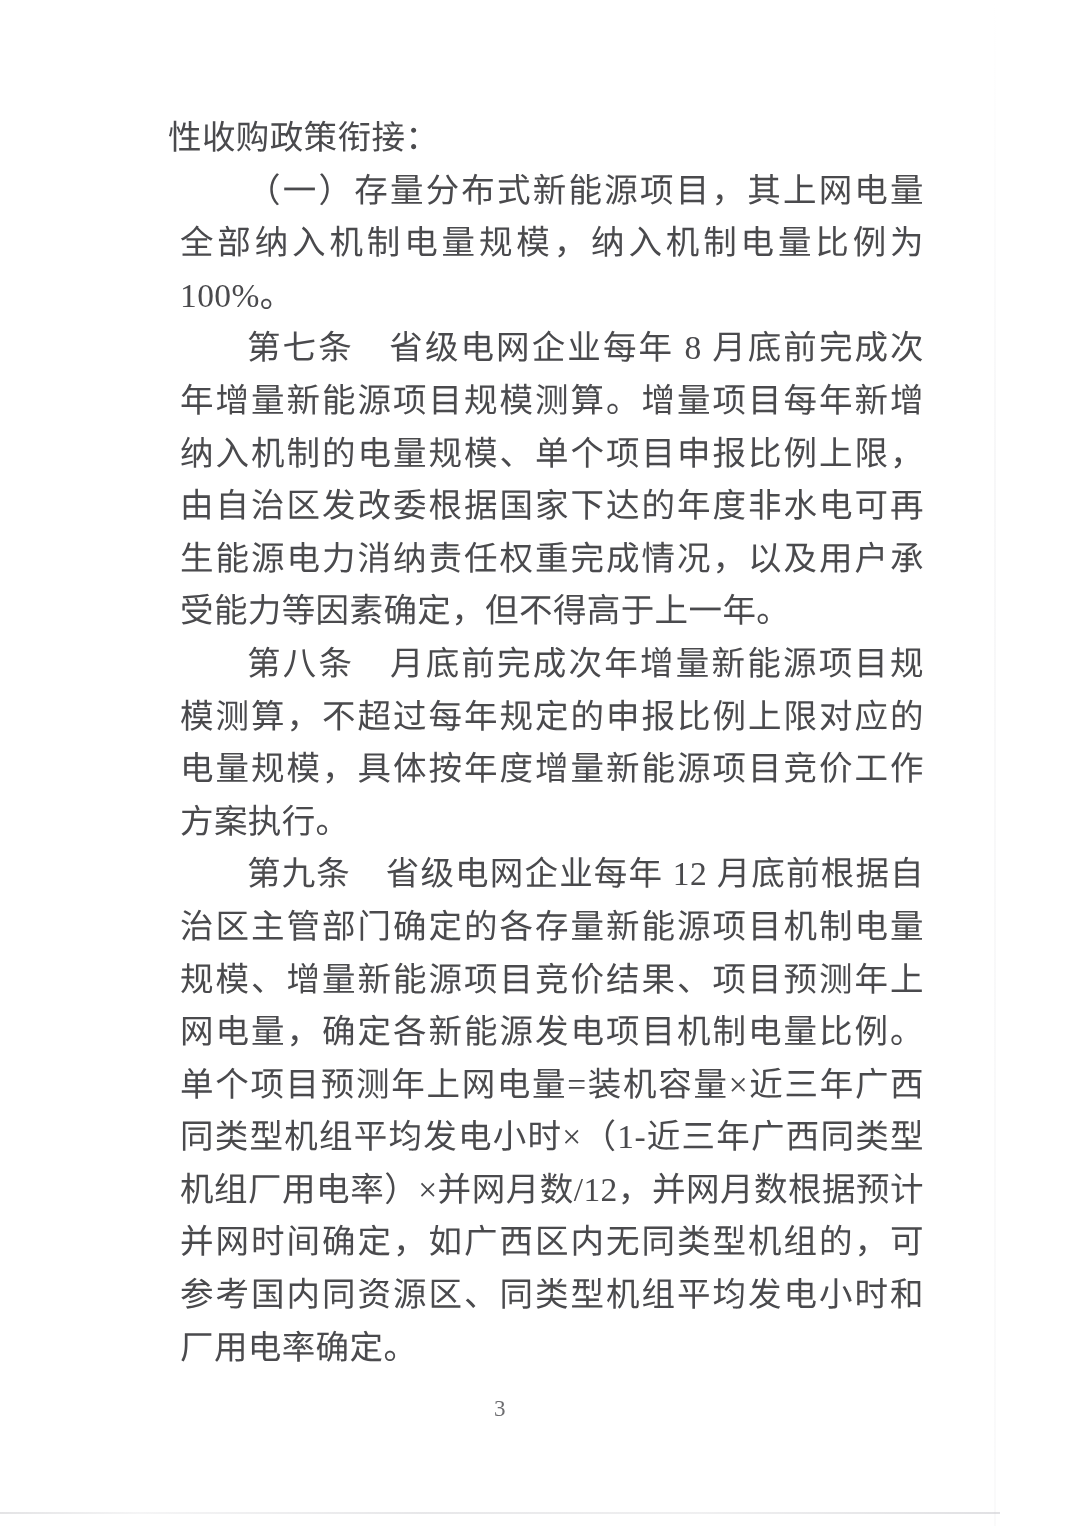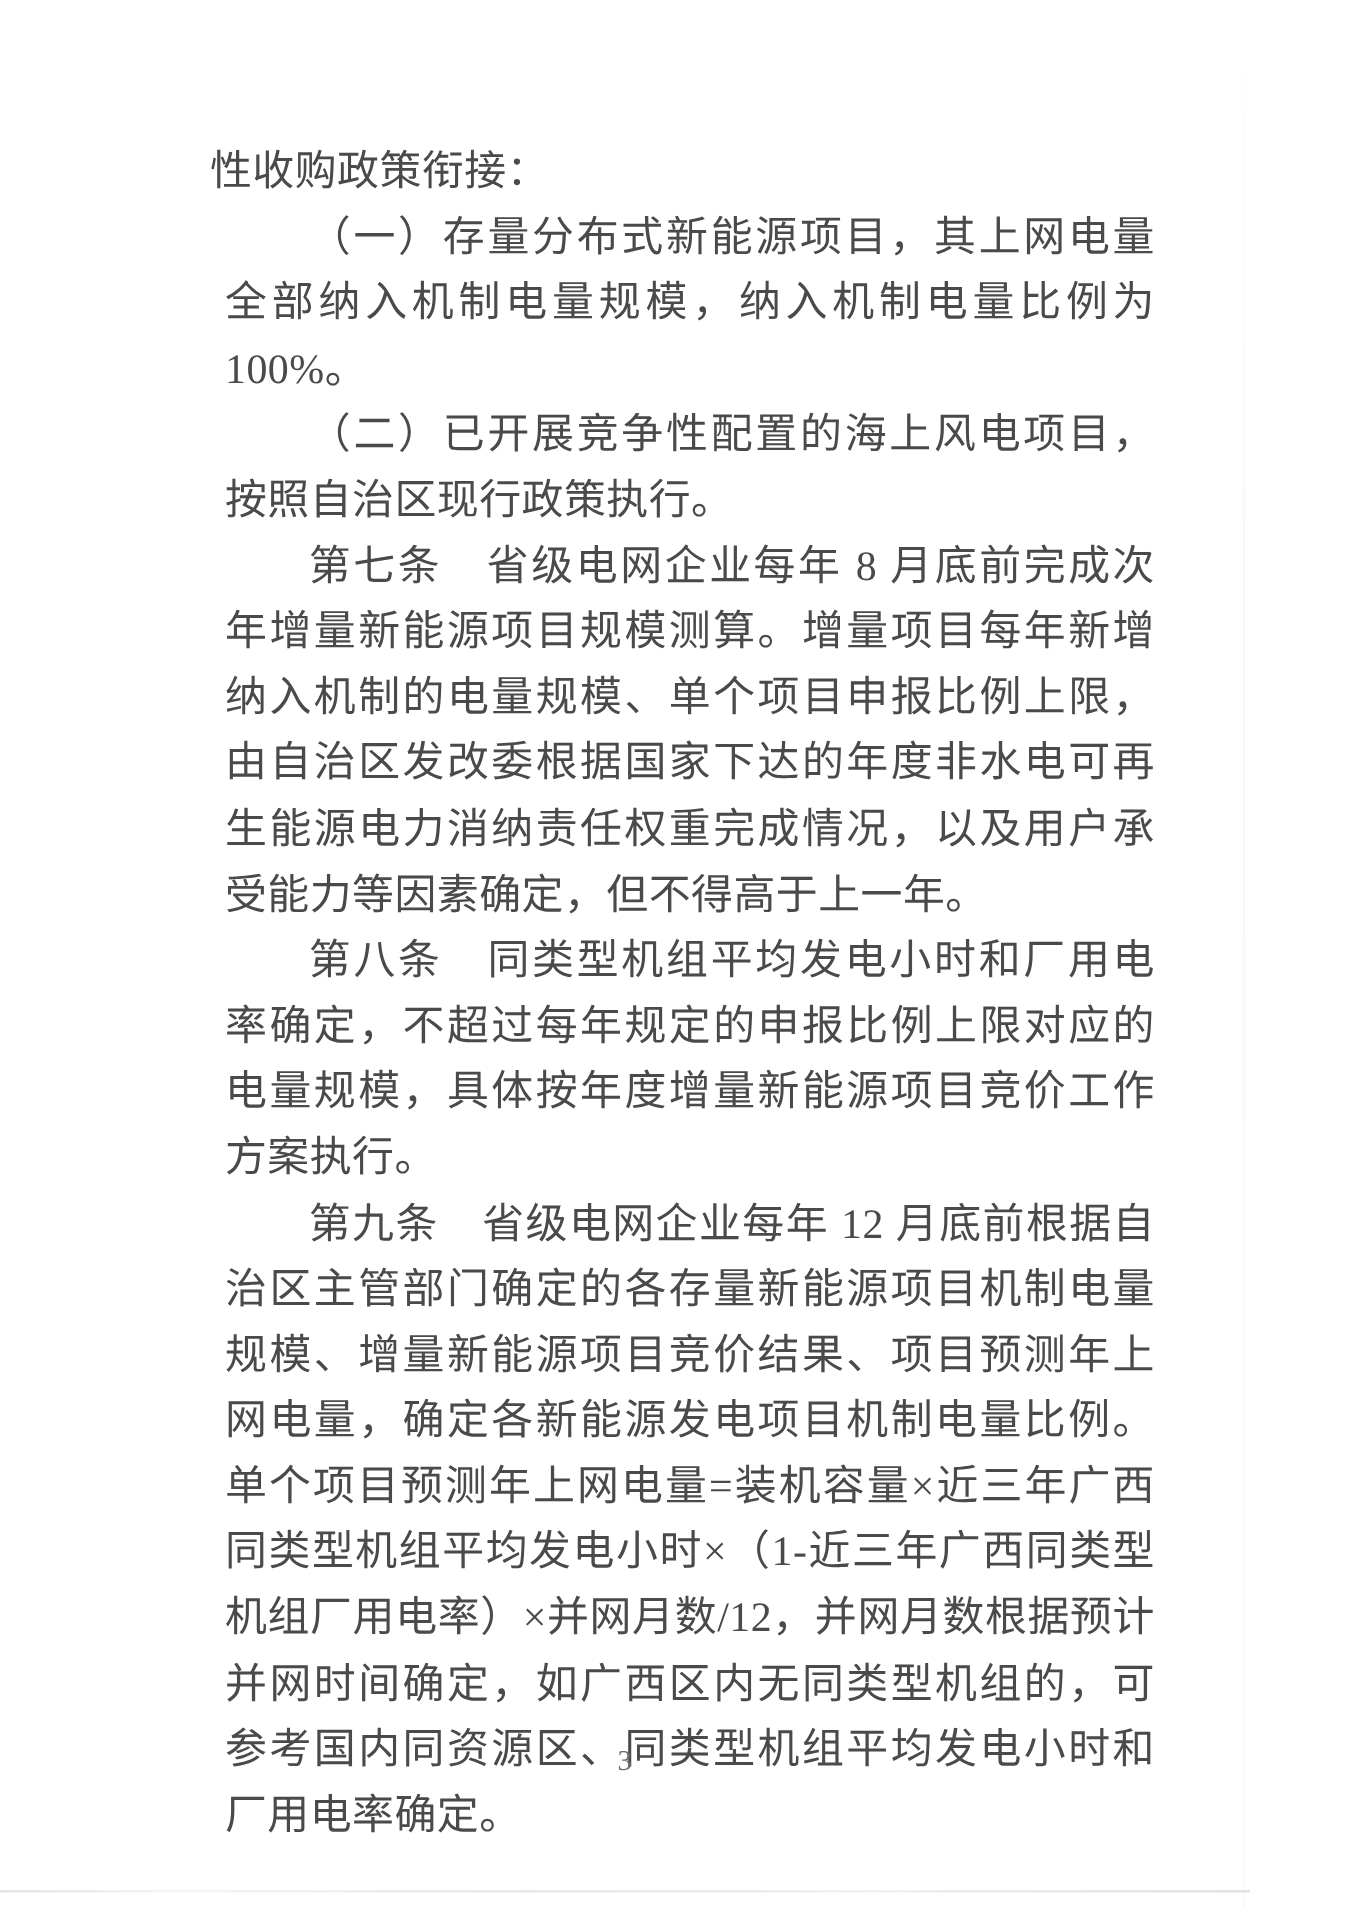--- a/index.html
+++ b/index.html
@@ -82,26 +82,25 @@
 <body>
 
 <div class="page">
 
   <div class="content">
 
     <p class="para">性收购政策衔接：</p>
 
     <p class="para indent">（一）存量分布式新能源项目，其上网电量全部纳入机制电量规模，纳入机制电量比例为 100%。</p>
 
-    <p class="para indent">（二）已开展竞争性配置的海上风电项目，按照自治区现行政策执行。</p>
 
 
     <p class="para indent">第七条　省级电网企业每年 8 月底前完成次年增量新能源项目规模测算。增量项目每年新增纳入机制的电量规模、单个项目申报比例上限，由自治区发改委根据国家下达的年度非水电可再生能源电力消纳责任权重完成情况，以及用户承受能力等因素确定，但不得高于上一年。</p>
 
-    <p class="para indent">第八条　同类型机组平均发电小时和厂用电率确定，不超过每年规定的申报比例上限对应的电量规模，具体按年度增量新能源项目竞价工作方案执行。</p>
+    <p class="para indent">第八条　月底前完成次年增量新能源项目规模测算，不超过每年规定的申报比例上限对应的电量规模，具体按年度增量新能源项目竞价工作方案执行。</p>
 
     <p class="para indent">第九条　省级电网企业每年 12 月底前根据自治区主管部门确定的各存量新能源项目机制电量规模、增量新能源项目竞价结果、项目预测年上网电量，确定各新能源发电项目机制电量比例。单个项目预测年上网电量=装机容量×近三年广西同类型机组平均发电小时×（1-近三年广西同类型机组厂用电率）×并网月数/12，并网月数根据预计并网时间确定，如广西区内无同类型机组的，可参考国内同资源区、同类型机组平均发电小时和厂用电率确定。</p>
 
   </div>
 
   <div class="pagenum">3</div>
 
   <div class="scan-edge-right"></div>
   <div class="scan-edge-bottom"></div>
 

